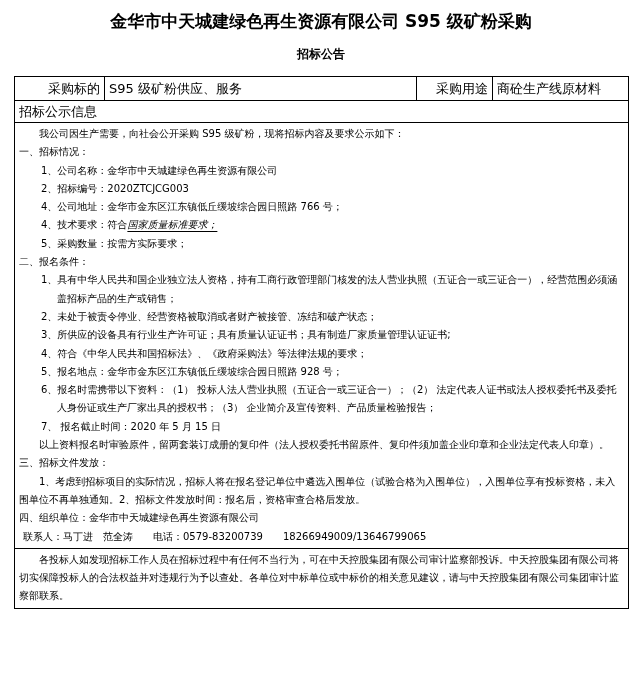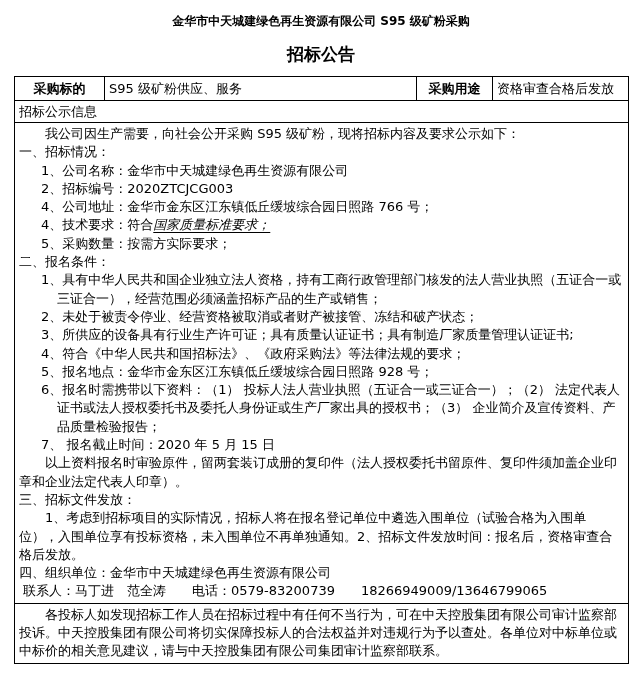--- a/index.html
+++ b/index.html
@@ -4,40 +4,40 @@
 <style>
   html,body { margin:0; padding:0; background:#fff; }
   body {
     width:642px; height:677px;
     font-family:"DejaVu Sans","Liberation Sans",sans-serif;
     color:#000; overflow:hidden;
   }
   .page { padding:8px 14px 0 14px; }
   .doc-title {
     margin:2px 0 12px 0; text-align:center;
-    font-size:12px; font-weight:bold; line-height:22px;
+    font-size:17px; font-weight:bold; line-height:22px;
   }
   .doc-subtitle {
     margin:13px 0 12px 0; text-align:center;
-    font-size:17px; font-weight:bold; line-height:19px;
+    font-size:12px; font-weight:bold; line-height:19px;
   }
   table.doc-table {
     width:614px; table-layout:fixed; border-collapse:collapse;
   }
   table.doc-table td {
     border:1.5px solid #000; font-size:13px;
     padding:2px 4px; vertical-align:middle;
     word-wrap:break-word; overflow-wrap:break-word;
   }
-  td.cell-label { text-align:center; height:19px;font-weight:bold; }
+  td.cell-label { text-align:right; height:19px; }
   td.cell-value { text-align:left; height:19px; }
   td.section-header-cell { padding:1px 6px; line-height:17px; height:17px; }
   td.body-cell { padding:3px 6px 4px 6px; vertical-align:top; }
   td.complaint-cell { padding:2px 6px 3px 6px; vertical-align:top; }
-  .body-cell p, .complaint-cell p { margin:0; line-height:18.3px; font-size:13px; }
+  .body-cell p, .complaint-cell p { margin:0; line-height:18.3px; font-size:10px; }
   .indent { text-indent:2em; }
   .num-item { padding-left:38px; text-indent:-16px; }
   .contacts-line { padding-left:4px; }
   .u { text-decoration:underline; text-underline-offset:3px;font-style:italic; }
 </style>
 </head>
 <body>
 
 <div class="page">
 
@@ -49,21 +49,21 @@
       <col style="width:90px">
         <col style="width:312px">
         <col style="width:76px">
         <col style="width:136px">
     </colgroup>
     <tbody>
         <tr>
       <td class="cell-label">采购标的</td>
       <td class="cell-value">S95 级矿粉供应、服务</td>
       <td class="cell-label">采购用途</td>
-      <td class="cell-value">资格审查合格后发放</td>
+      <td class="cell-value">商砼生产线原材料</td>
     </tr>
     <tr>
       <td class="section-header-cell" colspan="4">招标公示信息</td>
     </tr>
     <tr>
       <td class="body-cell" colspan="4">
         <p class="indent">我公司因生产需要，向社会公开采购 S95 级矿粉，现将招标内容及要求公示如下：</p>
         <p>一、招标情况：</p>
         <p class="num-item">1、公司名称：金华市中天城建绿色再生资源有限公司</p>
         <p class="num-item">2、招标编号：2020ZTCJCG003</p>

